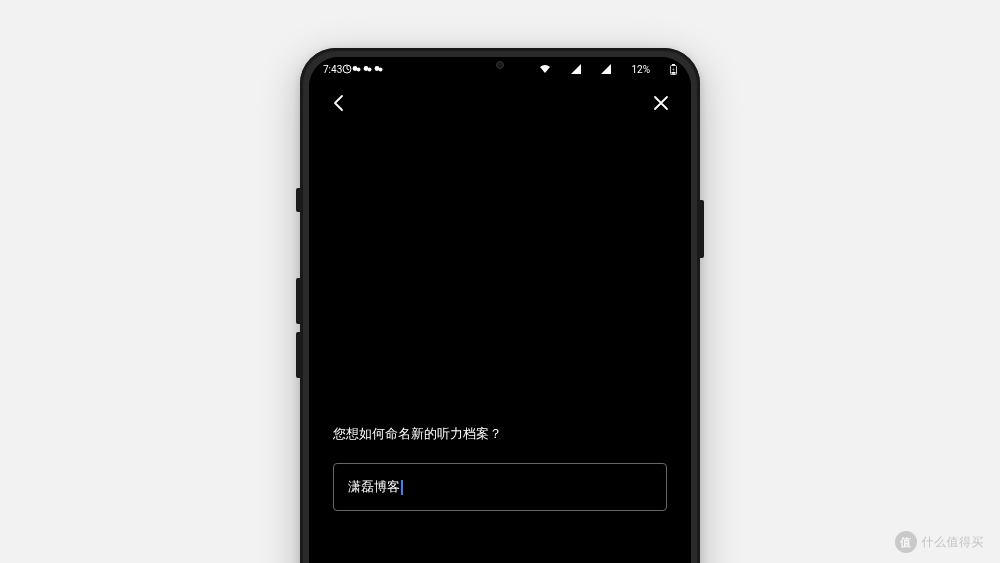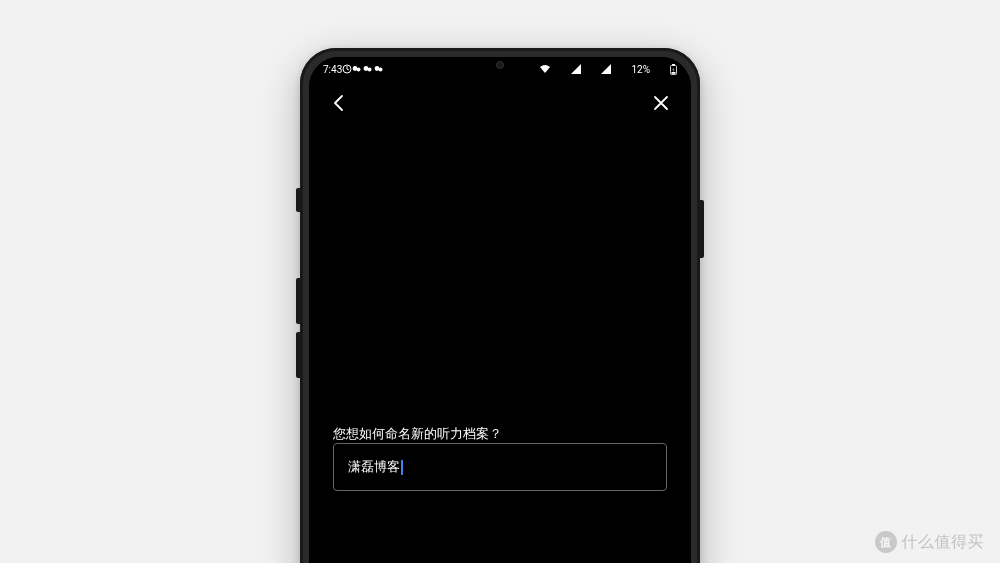--- a/index.html
+++ b/index.html
@@ -164,20 +164,21 @@
     }
     
     .content {
       padding: 0 24px;
       margin-top: 300px;
     }
     
     .prompt-label {
       color: #fff;
       font-size: 13px;
+      margin-bottom: 20px;
       font-weight: 400;
     }
     
     .input-wrapper {
       border: 1px solid #666;
       border-radius: 4px;
       padding: 14px 14px;
       display: flex;
       align-items: center;
     }
@@ -219,21 +220,21 @@
       background: #999;
       color: #fff;
       display: flex;
       align-items: center;
       justify-content: center;
       font-size: 11px;
       font-weight: bold;
     }
     
     .watermark-text {
-      font-size: 16px;
+      font-size: 12px;
       color: #888;
       letter-spacing: 0.5px;
     }
   </style>
 </head>
 <body>
 
 <div class="phone-frame">
   <div class="side-button-left-1"></div>
   <div class="side-button-left-2"></div>

